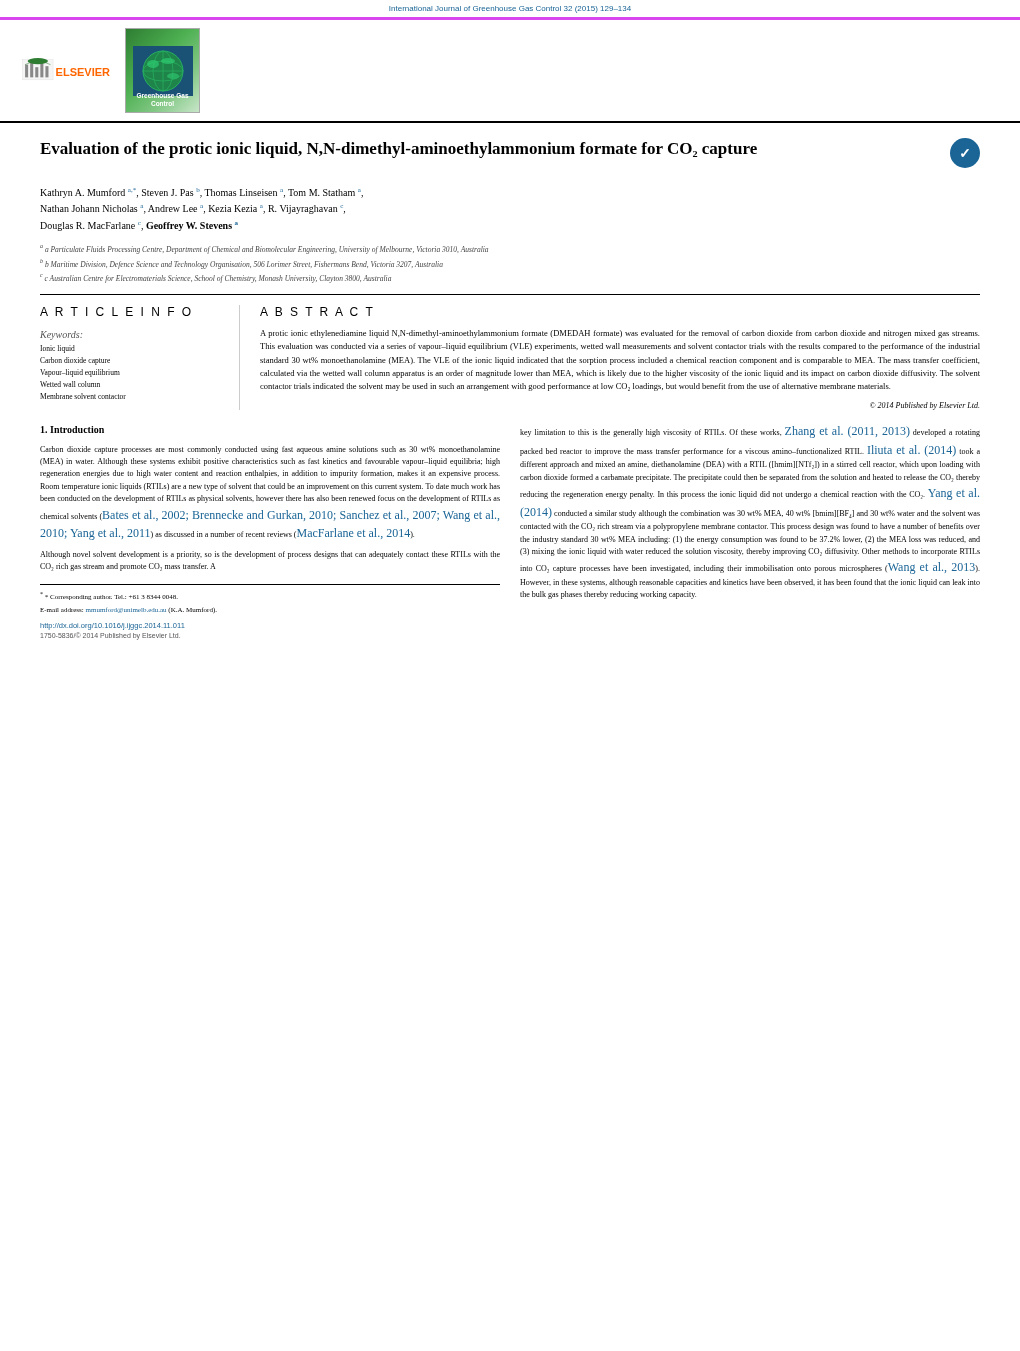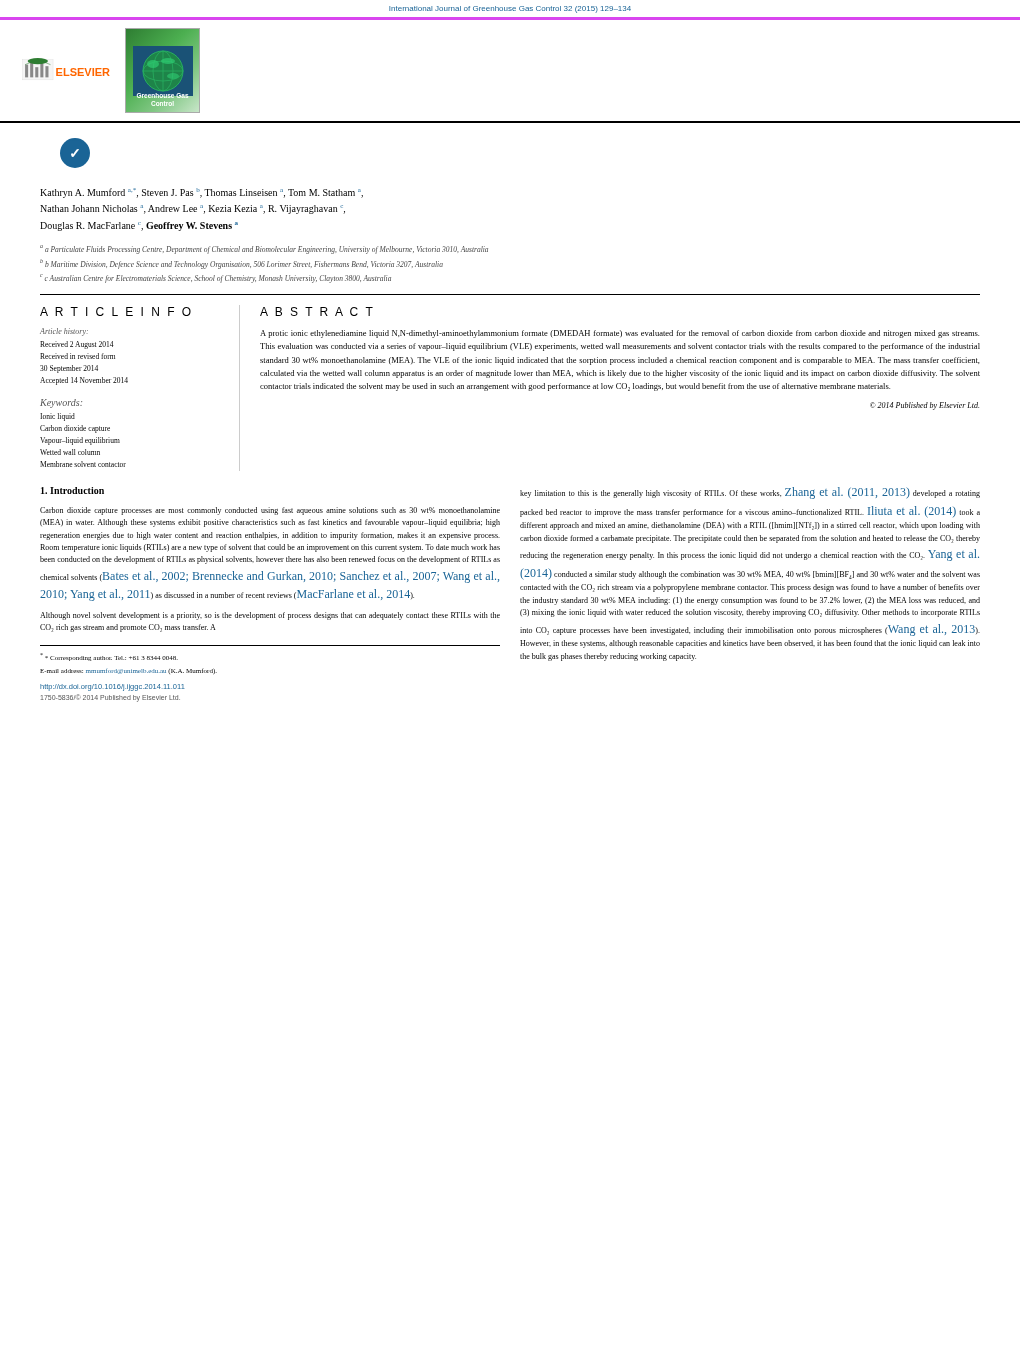--- a/index.html
+++ b/index.html
@@ -403,20 +403,23 @@
         <div class="cover-title" style="position:absolute;bottom:4px;font-size:6.5px;line-height:1.2;text-align:center;color:#fff;font-family:Arial;font-weight:bold;">Greenhouse
 Gas
 Control</div>
       </div>
     </div>
   </div>
 
   <div class="main-content">
 
     <div class="article-title-section">
+      <div class="article-title">
+        <span>Evaluation of the protic ionic liquid, N,N-dimethyl-aminoethylammonium formate for CO₂ capture</span>
+      </div>
       <div class="crossmark">
         <div class="crossmark-icon">
           <svg width="28" height="28" viewBox="0 0 28 28">
             <circle cx="14" cy="14" r="13" fill="#1a6496"></circle>
             <text x="14" y="19" text-anchor="middle" fill="white" font-size="14" font-family="Arial" font-weight="bold">✓</text>
           </svg>
         </div>
       </div>
     </div>
 
@@ -438,27 +441,20 @@
       </div>
     </div>
 
     <hr class="divider">
 
     <div class="two-col">
 
       <div class="left-col">
         <div class="section-heading">A R T I C L E   I N F O</div>
 
-        <div class="article-history">
-          <div class="history-title">Article history:</div>
-          <div class="history-item">Received 2 August 2014</div>
-          <div class="history-item">Received in revised form</div>
-          <div class="history-item">30 September 2014</div>
-          <div class="history-item">Accepted 14 November 2014</div>
-        </div>
 
         <div class="keywords-section">
           <div class="keywords-title">Keywords:</div>
           <div class="keyword-item">Ionic liquid</div>
           <div class="keyword-item">Carbon dioxide capture</div>
           <div class="keyword-item">Vapour–liquid equilibrium</div>
           <div class="keyword-item">Wetted wall column</div>
           <div class="keyword-item">Membrane solvent contactor</div>
         </div>
       </div>

